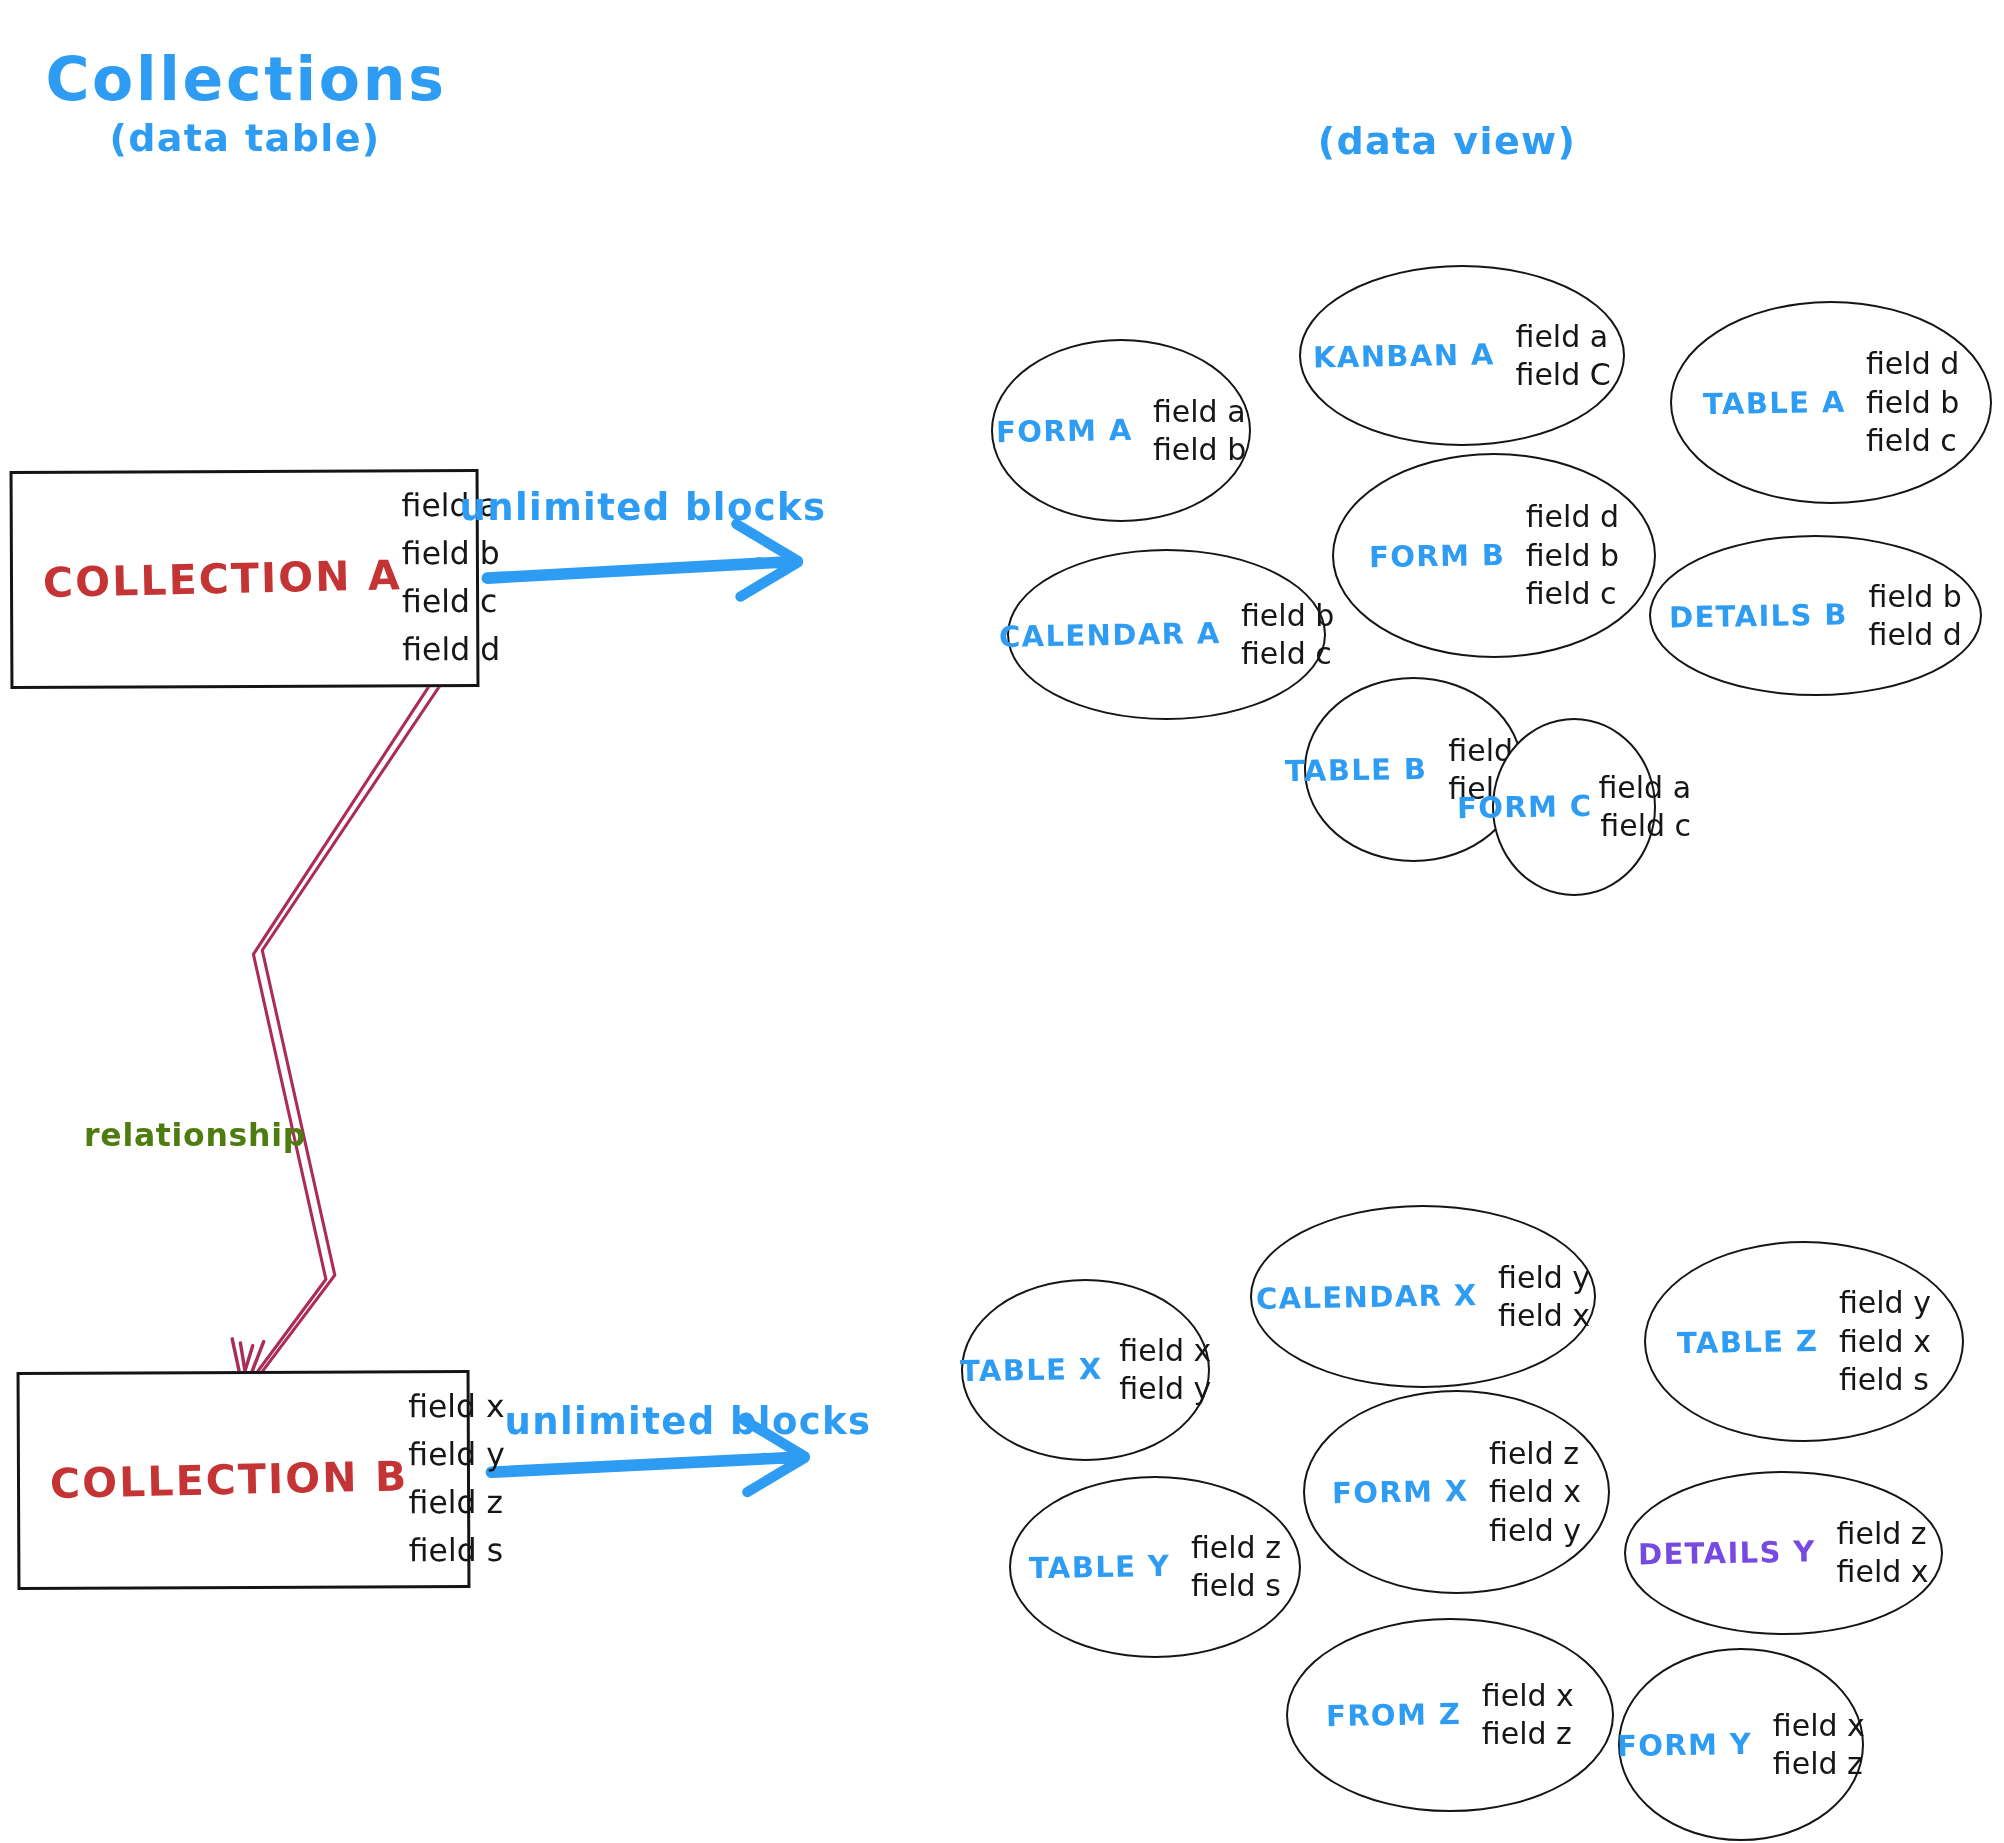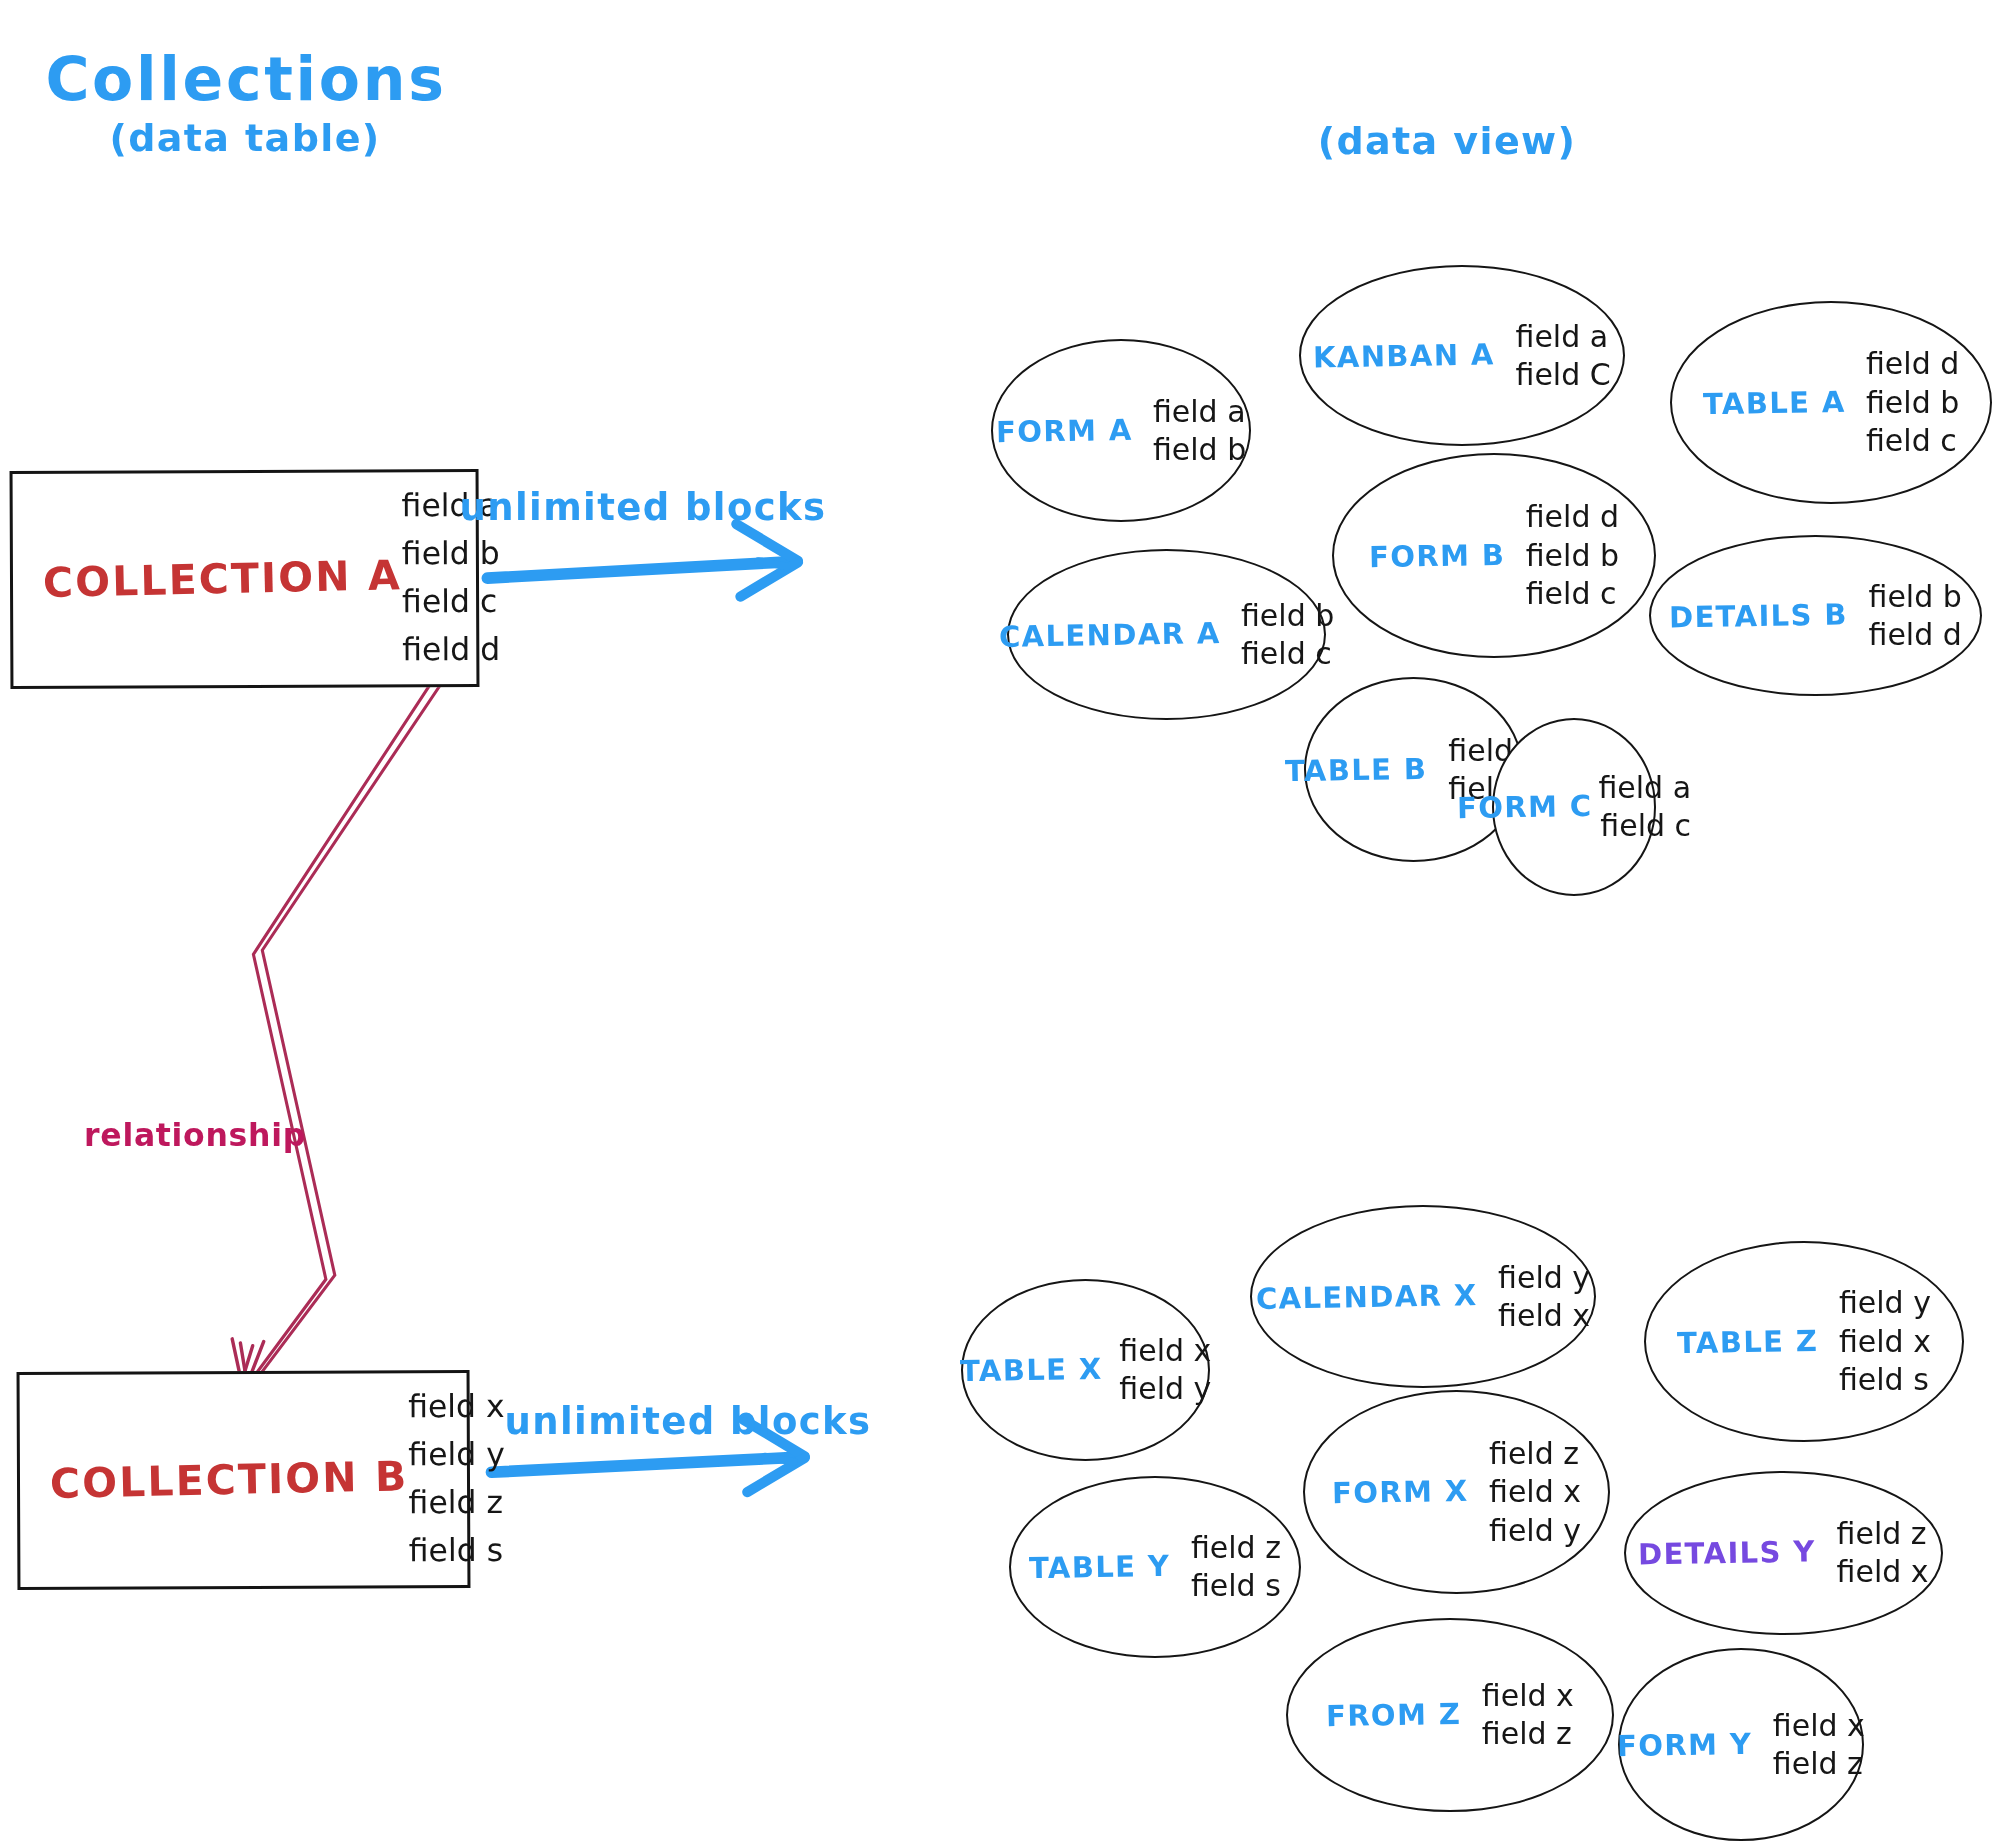--- a/index.html
+++ b/index.html
@@ -26,21 +26,21 @@
     transform:rotate(-1deg);
   }
   .colfields{display:flex;flex-direction:column;gap:16.4px;font-size:31.5px;line-height:1;}
   .colfields span{white-space:nowrap;}
   .arrowlabel{
     position:absolute;transform:translateX(-50%);white-space:nowrap;
     color:#2d9cf2;font-weight:600;font-size:37px;letter-spacing:1.4px;
   }
   .rellabel{
     position:absolute;transform:translateX(-50%);white-space:nowrap;
-    color:#be185d;font-weight:600;font-size:31.5px;letter-spacing:0.7px;
+    color:#4d7c0f;font-weight:600;font-size:31.5px;letter-spacing:0.7px;
   }
   .ellipse{
     position:absolute;box-sizing:border-box;border:2.7px solid #151515;border-radius:50%;
     background:#fff;display:flex;align-items:center;justify-content:center;gap:20.5px;
   }
   .bname{
     color:#2d9cf2;font-weight:700;font-size:29px;letter-spacing:1.4px;white-space:nowrap;
     transform:rotate(-1deg);
   }
   .bname.purple{color:#7649e0;}

